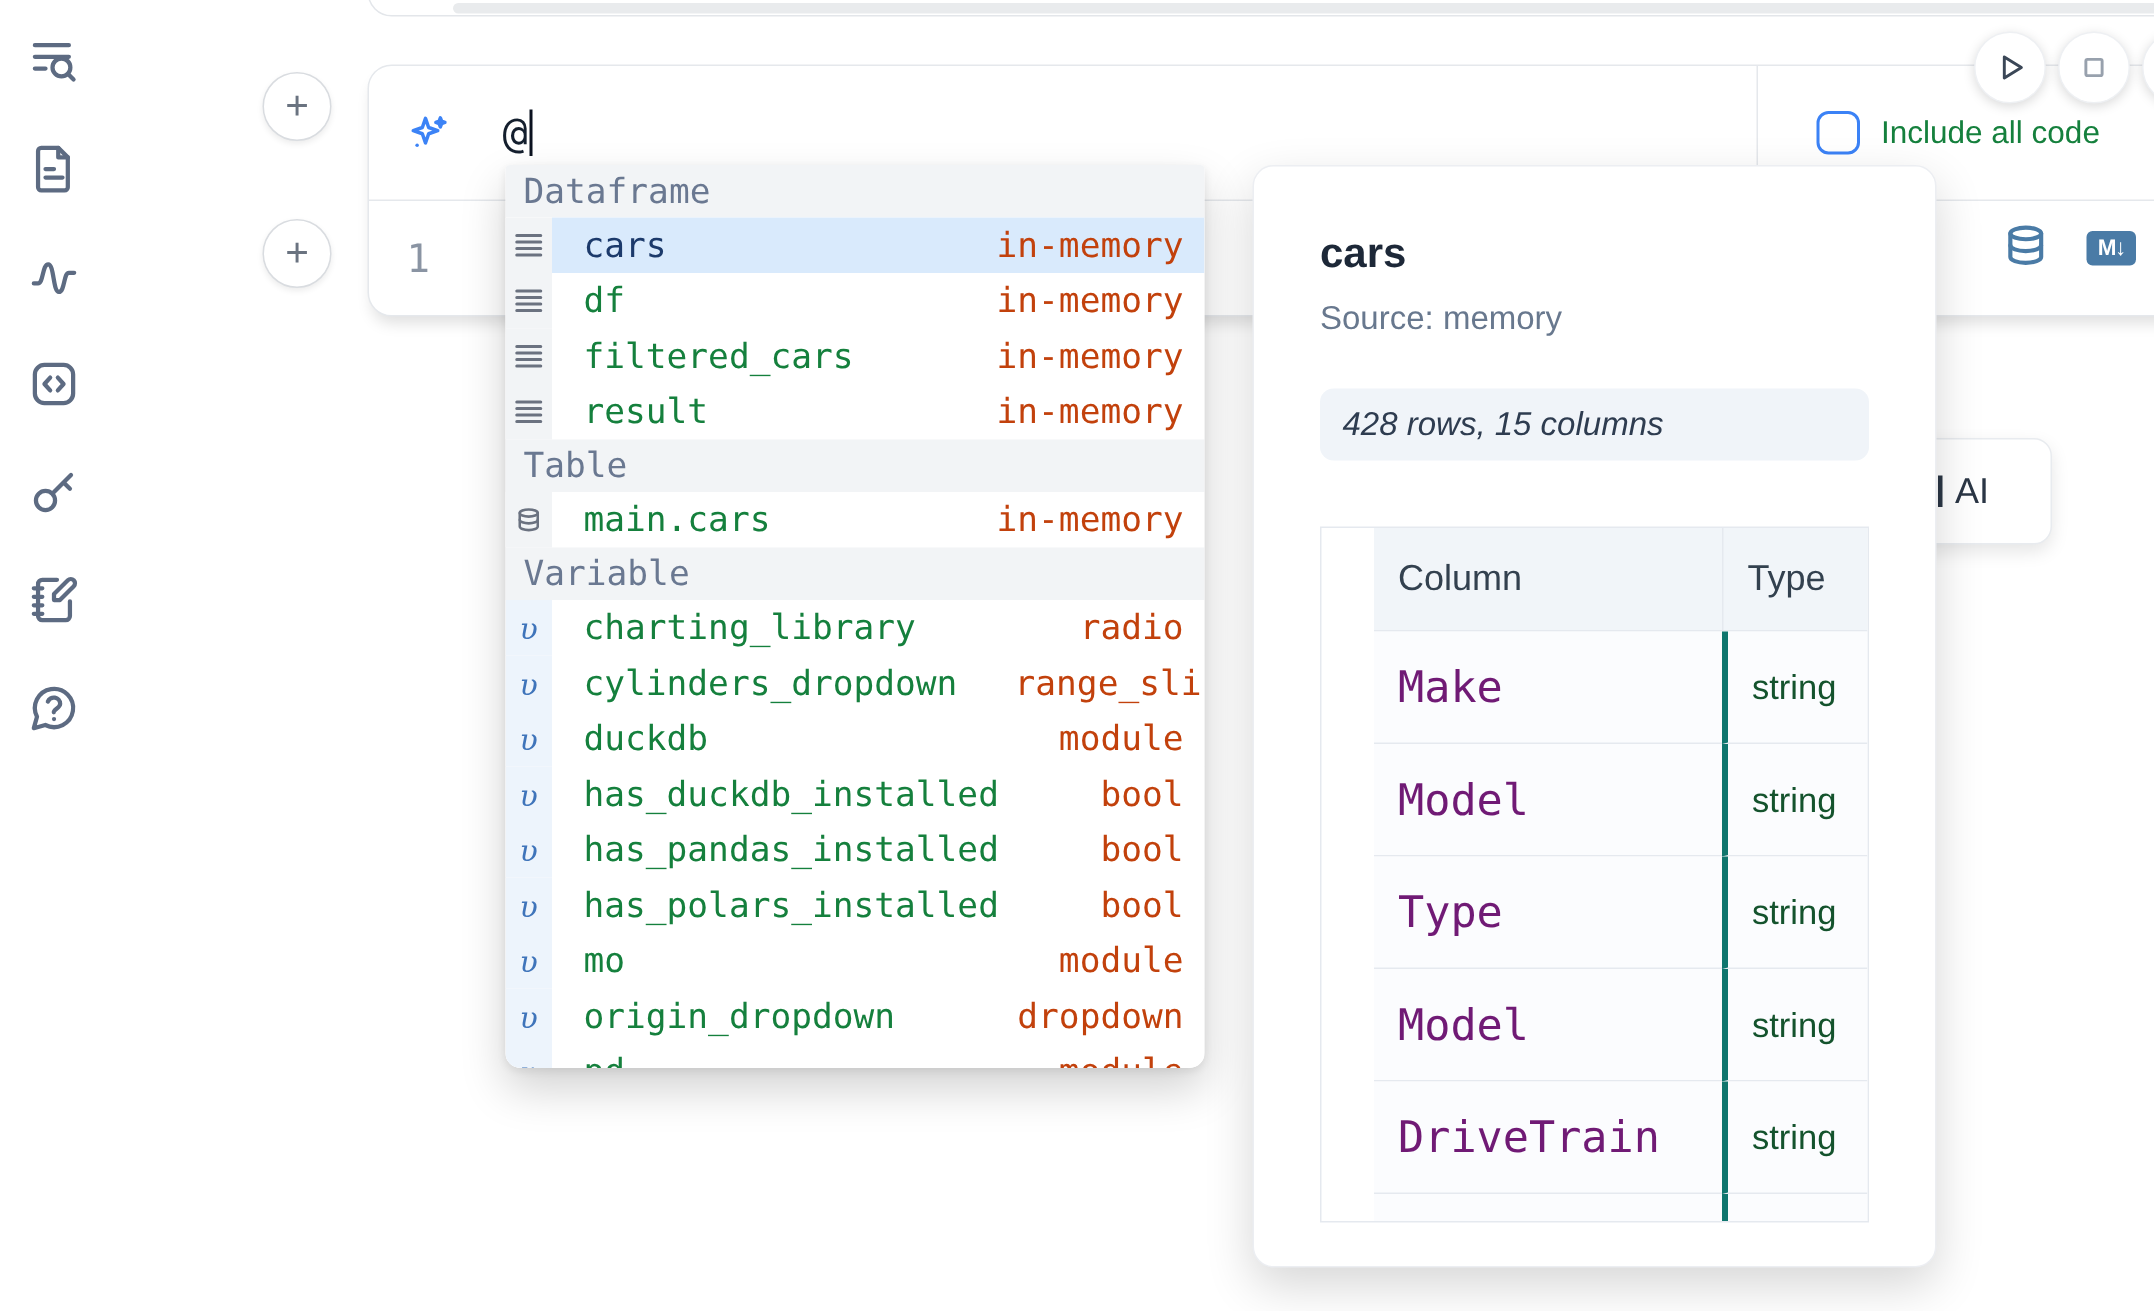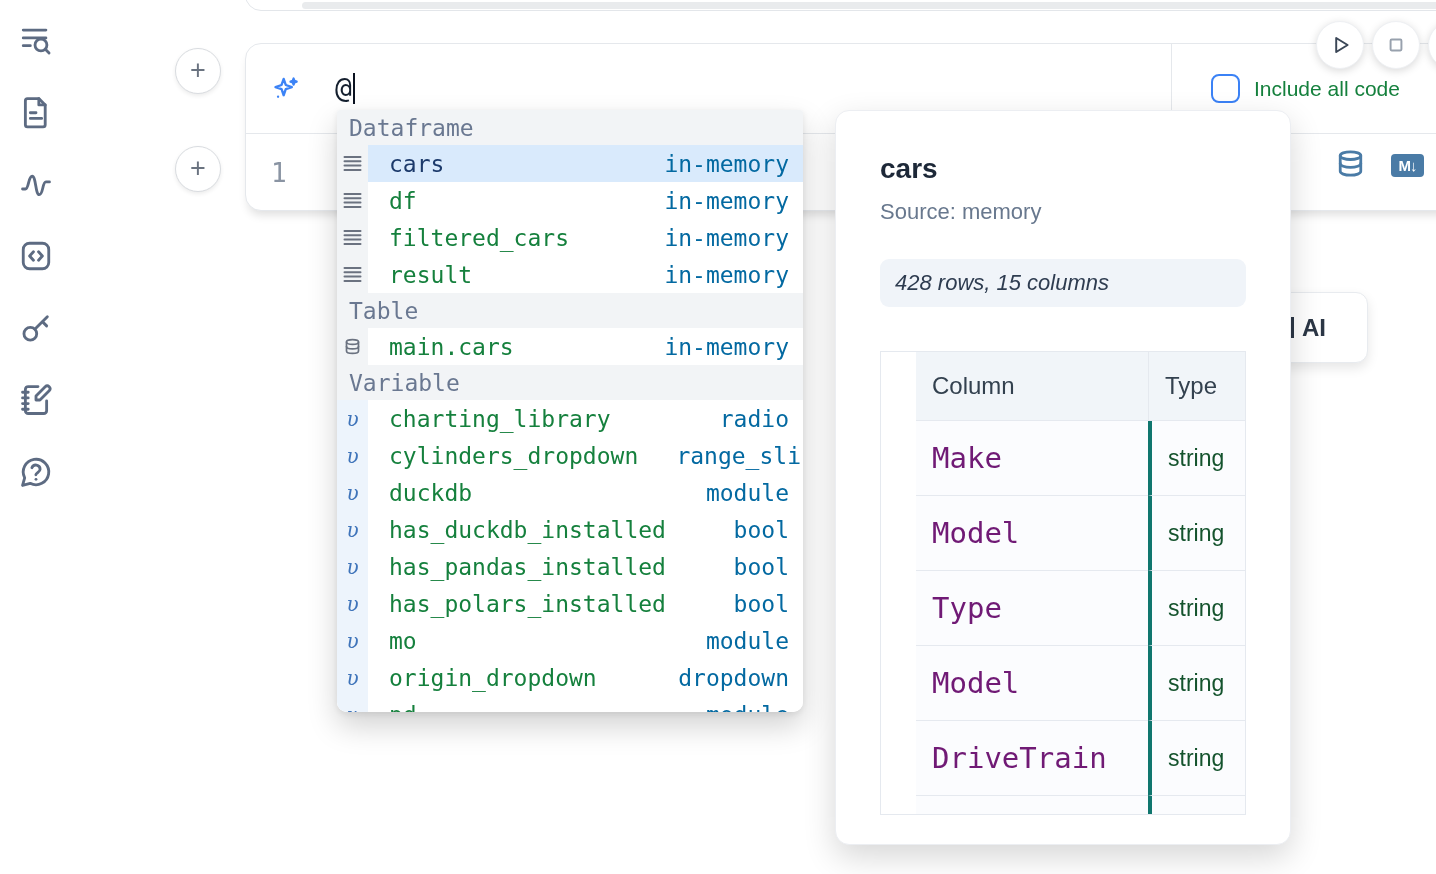--- a/index.html
+++ b/index.html
@@ -59,36 +59,36 @@
             padding-bottom:2px;box-sizing:border-box;}
   .plus-top{top:48px;}
   .plus-bottom{top:146px;}
 
   
   .ai-float{position:absolute;left:1230px;top:292px;width:138px;height:71px;background:#fff;
             border:1px solid #e8ebef;border-radius:12px;box-shadow:0 5px 12px rgba(0,0,0,.1);z-index:10;
             display:flex;align-items:center;justify-content:flex-end;padding-right:41px;gap:8px;
             box-sizing:border-box;cursor:pointer;}
   .cut-bar{width:3.5px;height:21px;background:#2b3645;}
-  .ai-label{font-size:24px;font-weight:bold;color:#2b3645;text-align:center;}
+  .ai-label{font-size:24px;font-weight:normal;color:#2b3645;text-align:center;}
 
   
   .autocomplete{position:absolute;left:337px;top:110px;width:466px;height:602px;background:#fff;
                 box-shadow:0 14px 30px rgba(0,0,0,.18),0 2px 6px rgba(0,0,0,.08);
                 border-radius:3px 3px 10px 10px;overflow:hidden;z-index:20;
                 font-family:"DejaVu Sans Mono",monospace;font-size:23px;}
   .ac-header{height:35px;background:#f2f4f6;color:#6a7891;display:flex;align-items:center;padding-left:12px;}
   .ac-item{height:37px;display:flex;align-items:stretch;background:#fff;cursor:pointer;}
   .ac-gutter{width:31px;display:flex;align-items:center;justify-content:center;background:#f2f4f6;flex:none;}
   .ac-item.var .ac-gutter{background:#edf4fc;}
   .ac-main{flex:1;display:flex;align-items:center;padding:0 14px 0 21px;min-width:0;}
   .ac-item.selected .ac-main{background:#d9eafc;}
   .ac-item.selected .ac-label{color:#1c3a6b;}
   .ac-label{color:#15803d;white-space:pre;}
-  .ac-type{margin-left:auto;color:#0369a1;white-space:pre;}
+  .ac-type{margin-left:auto;color:#c2410c;white-space:pre;}
   .ac-type.clip{margin-right:-12px;}
   .gl-lines{width:19px;height:17px;stroke:#6b7280;stroke-width:2;stroke-linecap:round;fill:none;}
   .gl-db{width:17px;height:17px;stroke:#6b7280;stroke-width:1.7;fill:none;stroke-linecap:round;}
   .var-glyph{font-family:"DejaVu Serif",serif;font-style:italic;color:#3f74ba;font-size:20px;}
 
   
   .preview{position:absolute;left:835px;top:110px;width:456px;height:735px;background:#fff;
            border:1px solid #eceef2;border-radius:14px;box-shadow:0 12px 32px rgba(0,0,0,.16);z-index:30;
            padding:42px 44px;box-sizing:border-box;}
   .pv-title{font-size:28px;font-weight:bold;color:#1d2838;}

